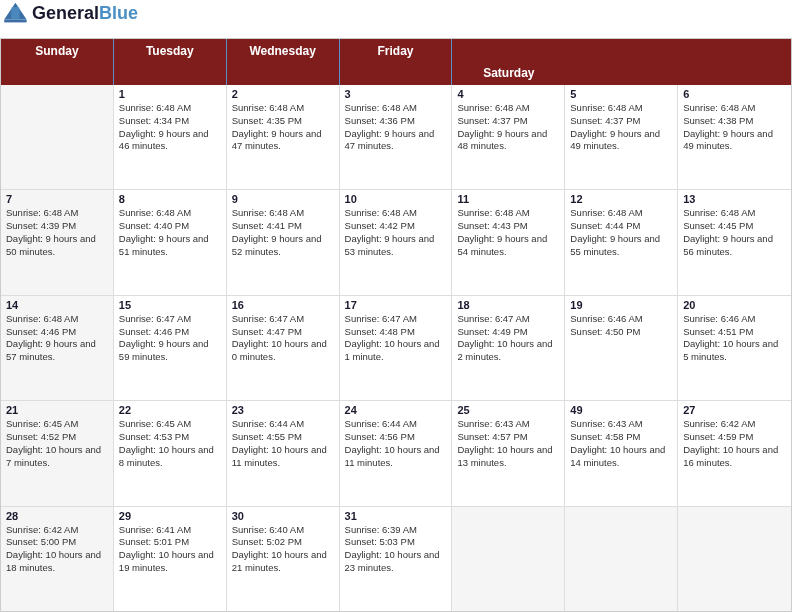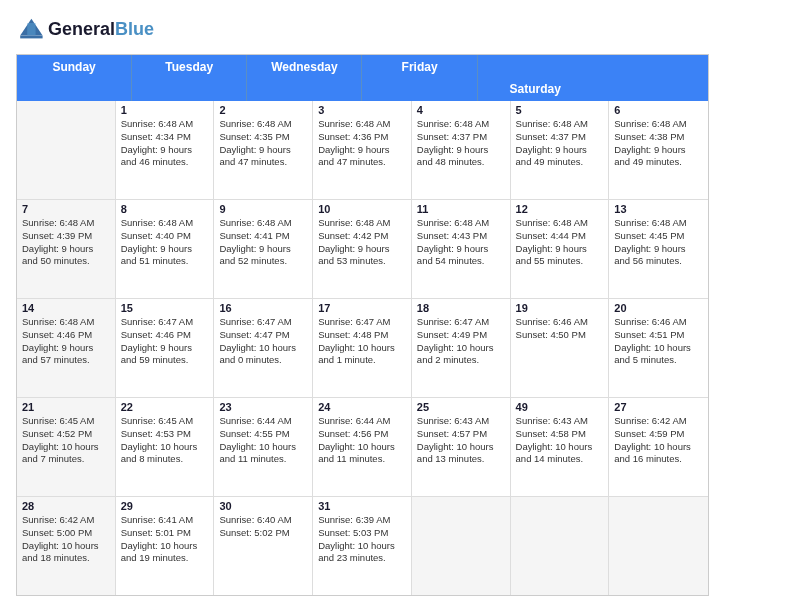--- a/index.html
+++ b/index.html
@@ -4,23 +4,22 @@
   <style>
     * { box-sizing: border-box; margin: 0; padding: 0; }
     body {
       font-family: Arial, sans-serif;
       background: #fff;
       width: 792px;
       height: 612px;
       overflow: hidden;
     }
     .page {
-      width: 725px;
+      width: 792px;
       height: 612px;
-      padding: 16px;
       display: flex;
       flex-direction: column;
     }
     .header {
       display: flex;
       justify-content: space-between;
       align-items: flex-start;
       margin-bottom: 10px;
     }
     .logo {
@@ -54,22 +53,22 @@
       color: #444;
     }
     .calendar {
       flex: 1;
       display: flex;
       flex-direction: column;
       border: 1px solid #ccc;
     }
     .cal-header {
       display: grid;
-      grid-template-columns: repeat(6, 1fr);
-      background: #3b82f6;
+      grid-template-columns: repeat(7, 1fr);
+      background: #7f1d1d;
     }
     .cal-header-cell {
       color: #fff;
       font-size: 12px;
       font-weight: bold;
       padding: 5px 6px;
       text-align: center;
       border-right: 1px solid #5a8ec5;
     }
     .cal-header-cell:last-child {
@@ -327,20 +326,21 @@
           <div class="cal-cell">
             <span class="day-num">29</span>
             <span class="cell-line">Sunrise: 6:41 AM</span>
             <span class="cell-line">Sunset: 5:01 PM</span>
             <span class="cell-line">Daylight: 10 hours and 19 minutes.</span>
           </div>
           <div class="cal-cell">
             <span class="day-num">30</span>
             <span class="cell-line">Sunrise: 6:40 AM</span>
             <span class="cell-line">Sunset: 5:02 PM</span>
+            <span class="cell-line">Daylight: 10 hours and 21 minutes.</span>
           </div>
           <div class="cal-cell">
             <span class="day-num">31</span>
             <span class="cell-line">Sunrise: 6:39 AM</span>
             <span class="cell-line">Sunset: 5:03 PM</span>
             <span class="cell-line">Daylight: 10 hours and 23 minutes.</span>
           </div>
           <div class="cal-cell shaded"></div>
           <div class="cal-cell shaded"></div>
           <div class="cal-cell shaded"></div>

